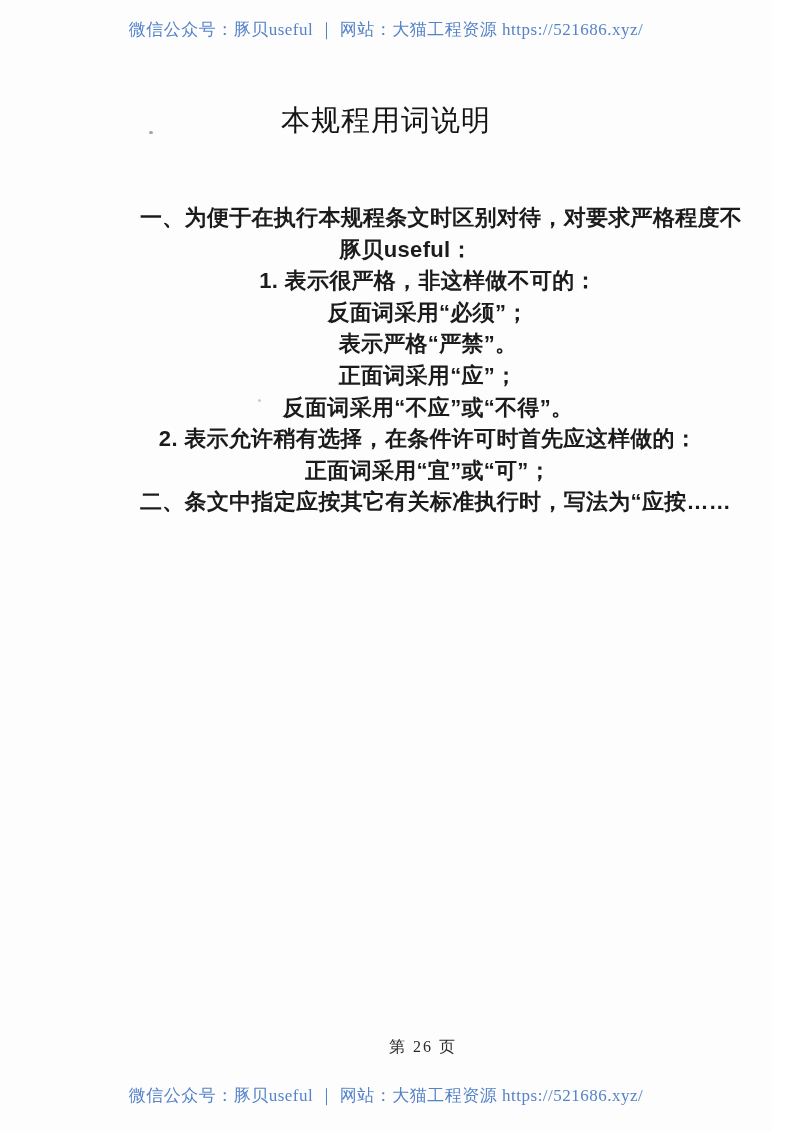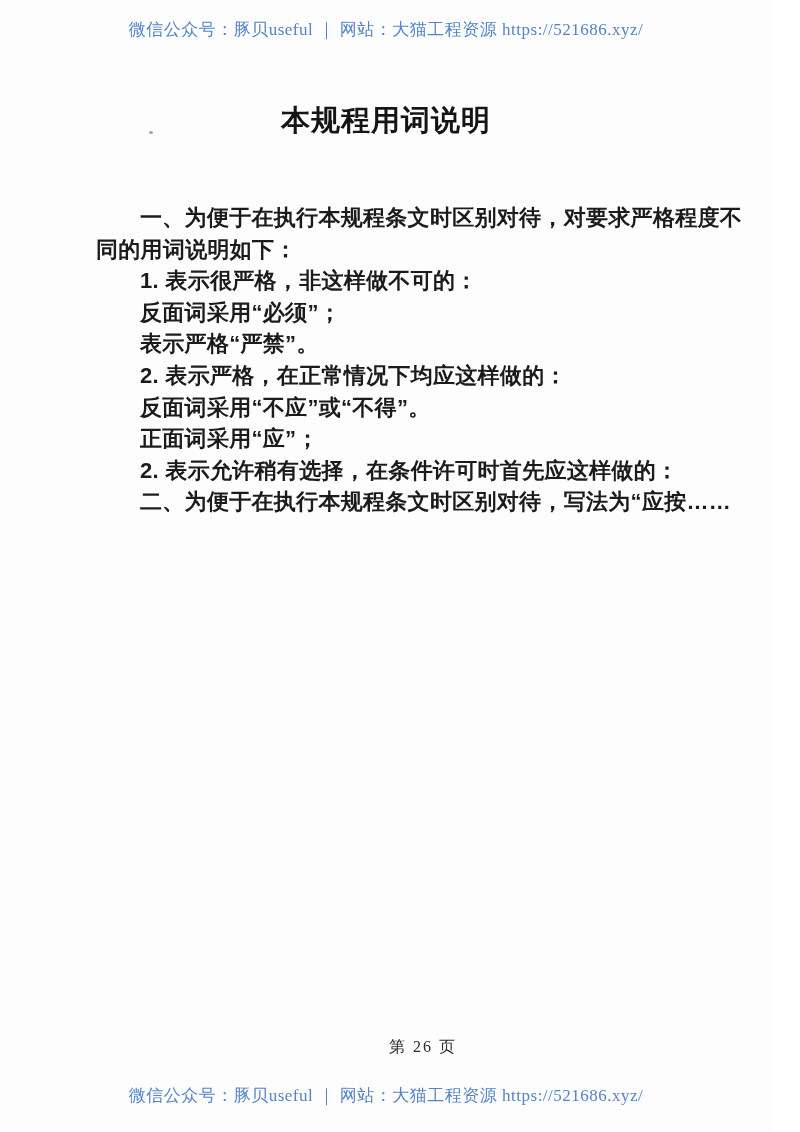--- a/index.html
+++ b/index.html
@@ -27,36 +27,36 @@
   }
   .watermark.top { top: 18px; }
   .watermark.bottom { top: 1084px; }
   .doc-title {
     position: absolute;
     top: 101px;
     left: 0;
     width: 100%;
     text-align: center;
     font-size: 29px;
-    font-weight: bold;
+    font-weight: normal;
     letter-spacing: 1px;
     color: #151515;
   }
   .body-text {
     position: absolute;
     top: 202px;
     left: 96px;
     width: 620px;
     font-size: 22px;
     font-weight: bold;
     line-height: 31.6px;
     letter-spacing: 0.3px;
     color: #1b1b1b;
   }
-  .line { white-space: nowrap; }
+  .line { white-space: nowrap; text-align: center; }
   .line.ind { text-indent: 2em; }
   .page-number {
     position: absolute;
     top: 1037px;
     left: 0;
     width: 100%;
     text-align: center;
     font-family: "Liberation Serif", serif;
     font-size: 16px;
     letter-spacing: 2px;
@@ -80,28 +80,28 @@
 
   <div class="watermark top">微信公众号：豚贝useful ｜ 网站：大猫工程资源 https://521686.xyz/</div>
 
   <div class="speck s1"></div>
   <div class="speck s2"></div>
 
   <div class="doc-title">本规程用词说明</div>
 
   <div class="body-text">
     <div class="line ind">一、为便于在执行本规程条文时区别对待，对要求严格程度不</div>
-    <div class="line">同的用词说明如下：</div>
+    <div class="line">豚贝useful：</div>
     <div class="line ind">1. 表示很严格，非这样做不可的：</div>
     <div class="line ind">反面词采用“必须”；</div>
     <div class="line ind">表示严格“严禁”。</div>
-    <div class="line ind">2. 表示严格，在正常情况下均应这样做的：</div>
+    <div class="line ind">正面词采用“应”；</div>
     <div class="line ind">反面词采用“不应”或“不得”。</div>
-    <div class="line ind">正面词采用“应”；</div>
     <div class="line ind">2. 表示允许稍有选择，在条件许可时首先应这样做的：</div>
-    <div class="line ind">二、为便于在执行本规程条文时区别对待，写法为“应按……</div>
+    <div class="line ind">正面词采用“宜”或“可”；</div>
+    <div class="line ind">二、条文中指定应按其它有关标准执行时，写法为“应按……</div>
   </div>
 
   <div class="page-number">第 26 页</div>
 
   <div class="watermark bottom">微信公众号：豚贝useful ｜ 网站：大猫工程资源 https://521686.xyz/</div>
 
 </div>
 
 </body></html>

